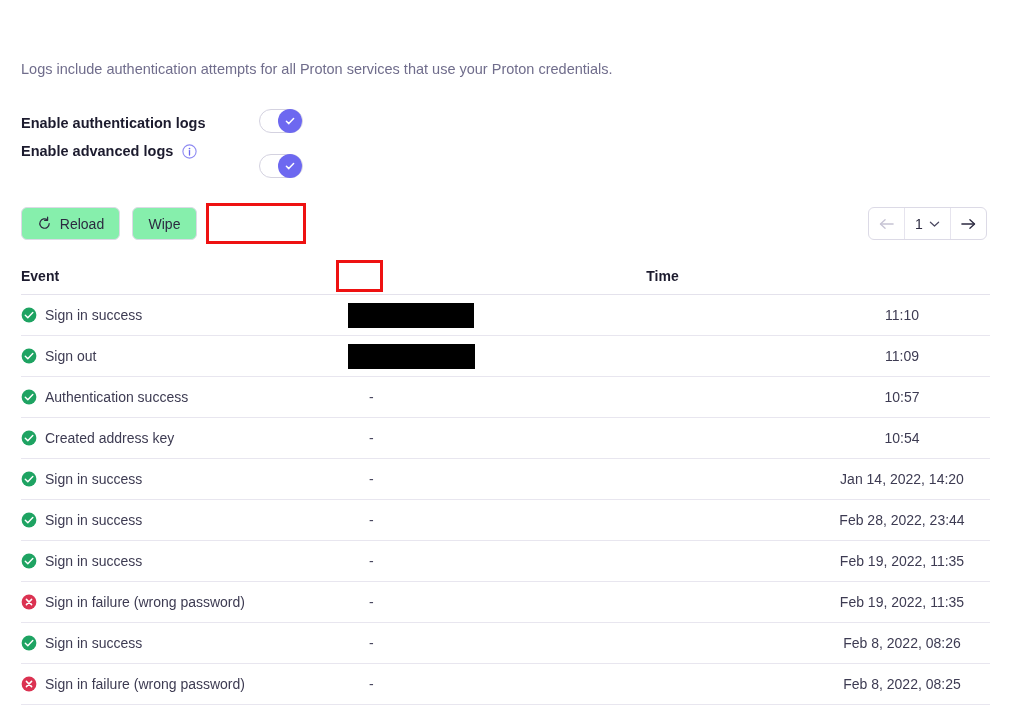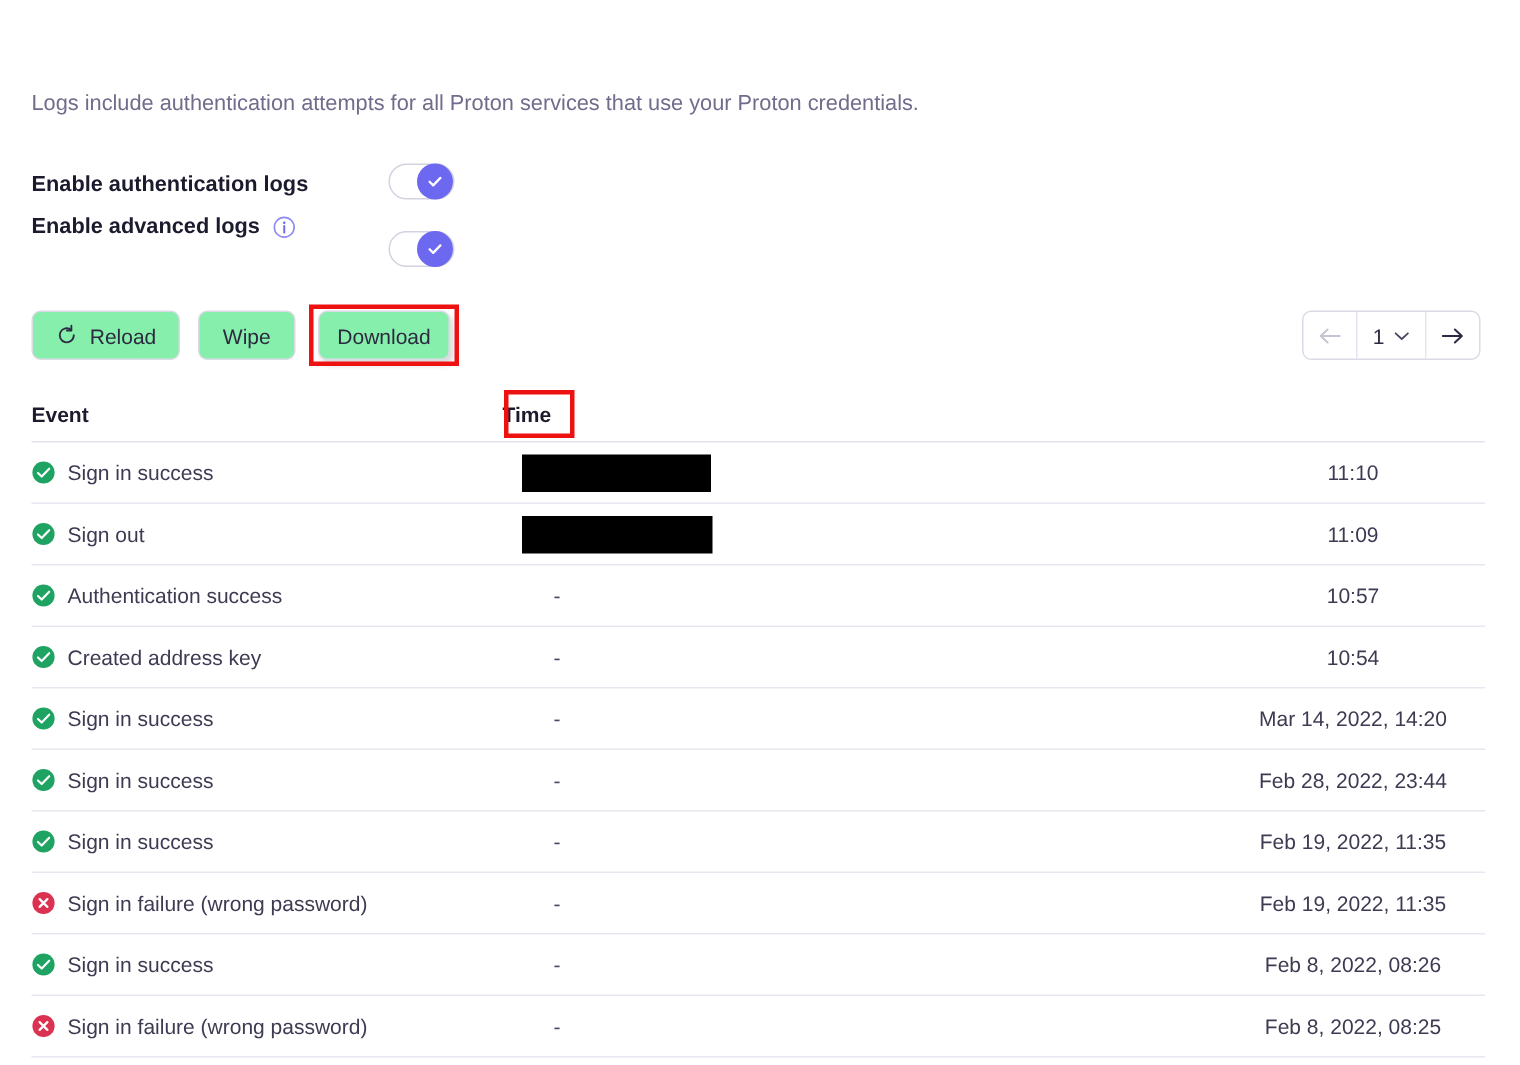--- a/index.html
+++ b/index.html
@@ -163,21 +163,21 @@
     display: flex;
     align-items: center;
     height: 36px;
     border-bottom: 1px solid #e4e2ec;
     font-size: 14px;
     font-weight: bold;
     color: #1c1b2e;
   }
   .col-event { width: 314px; }
   .col-ip { width: 479px; }
-  .col-time { flex: 1; text-align: left; }
+  .col-time { flex: 1; text-align: center; }
   .trow {
     display: flex;
     align-items: center;
     height: 40px;
     border-bottom: 1px solid #e8e6ef;
     font-size: 14px;
     color: #3d3b52;
   }
   .ev-cell {
     width: 314px;
@@ -252,23 +252,20 @@
         <path d="M11.3 1.2 L11.3 4.6 L8.1 4.6" fill="none" stroke="#2c2a40" stroke-width="1.3" stroke-linecap="round" stroke-linejoin="round"></path>
       </svg>
     </span>
     <span>Reload</span>
   </div>
 
   <div class="btn btn-wipe">
     <span>Wipe</span>
   </div>
 
-  <div class="btn btn-download">
-    <span>Download</span>
-  </div>
 
   <div class="annot-box annot-download"></div>
 
   <div class="pager">
     <div class="pager-cell pager-prev">
       <span style="display:inline-flex;">
         <svg width="17" height="14" viewBox="0 0 18 14" aria-hidden="true">
           <path d="M16 7 L3 7" stroke="#c6c3d4" stroke-width="1.4" stroke-linecap="round"></path>
           <path d="M7.5 2.4 L2.6 7 L7.5 11.6" fill="none" stroke="#c6c3d4" stroke-width="1.4" stroke-linecap="round" stroke-linejoin="round"></path>
         </svg>
@@ -354,21 +351,21 @@
           <div class="ev-cell">
             <span class="status-icon">
               <svg width="16" height="16" viewBox="0 0 16 16" aria-hidden="true">
                 <circle cx="8" cy="8" r="7.4" fill="#1ea362"></circle>
                 <path d="M4.3 8.3 L6.8 10.7 L11.8 5.5" fill="none" stroke="#ffffff" stroke-width="1.45" stroke-linecap="round" stroke-linejoin="round"></path>
               </svg>
             </span>
             <span>Sign in success</span>
           </div>
           <div class="ip-cell"><span style="margin-left: 34px;">-</span></div>
-          <div class="time-cell">Mar 14, 2022, 14:20</div>
+          <div class="time-cell">Jan 14, 2022, 14:20</div>
         </div>
         <div class="trow">
           <div class="ev-cell">
             <span class="status-icon">
               <svg width="16" height="16" viewBox="0 0 16 16" aria-hidden="true">
                 <circle cx="8" cy="8" r="7.4" fill="#1ea362"></circle>
                 <path d="M4.3 8.3 L6.8 10.7 L11.8 5.5" fill="none" stroke="#ffffff" stroke-width="1.45" stroke-linecap="round" stroke-linejoin="round"></path>
               </svg>
             </span>
             <span>Sign in success</span>

